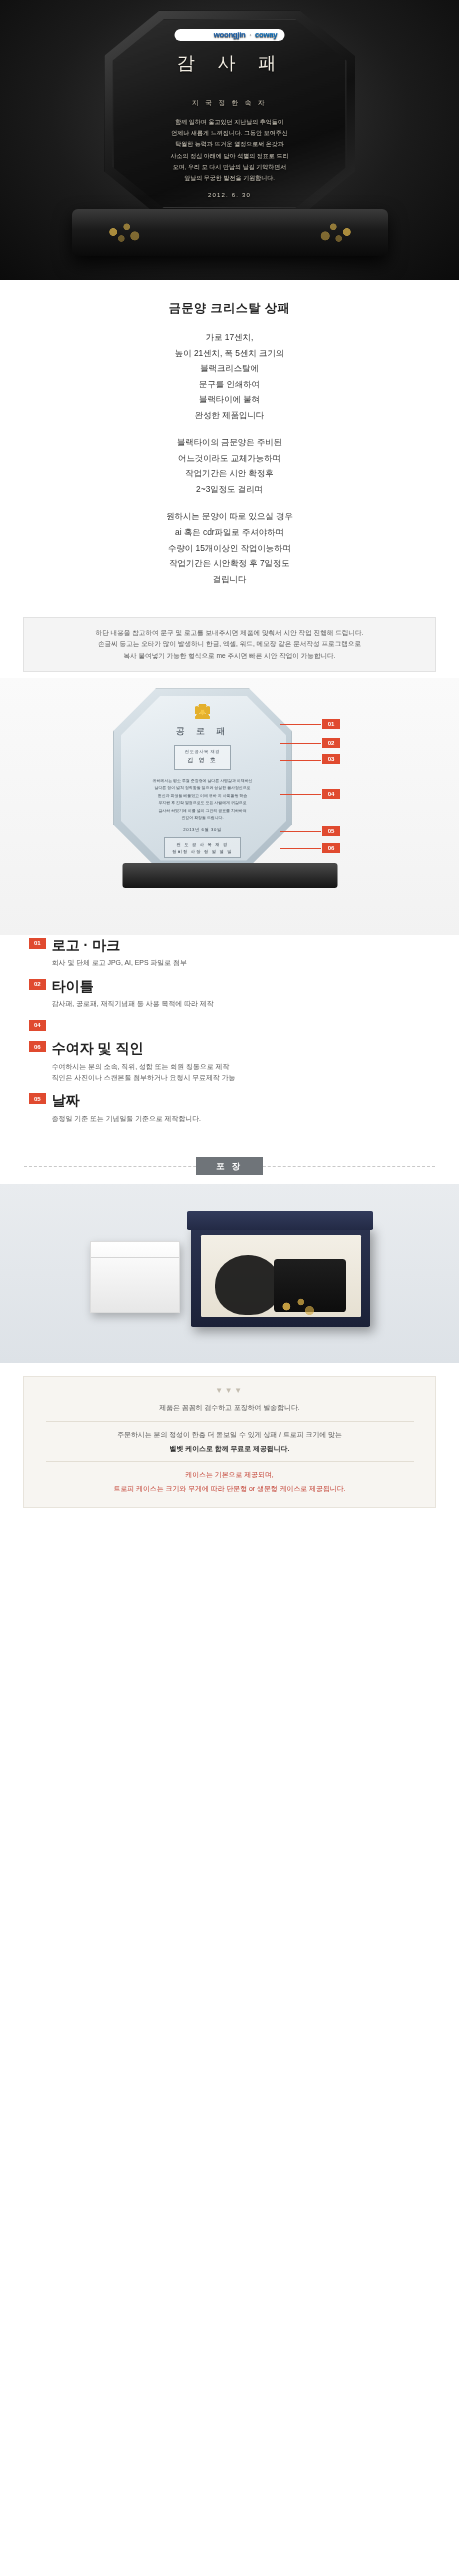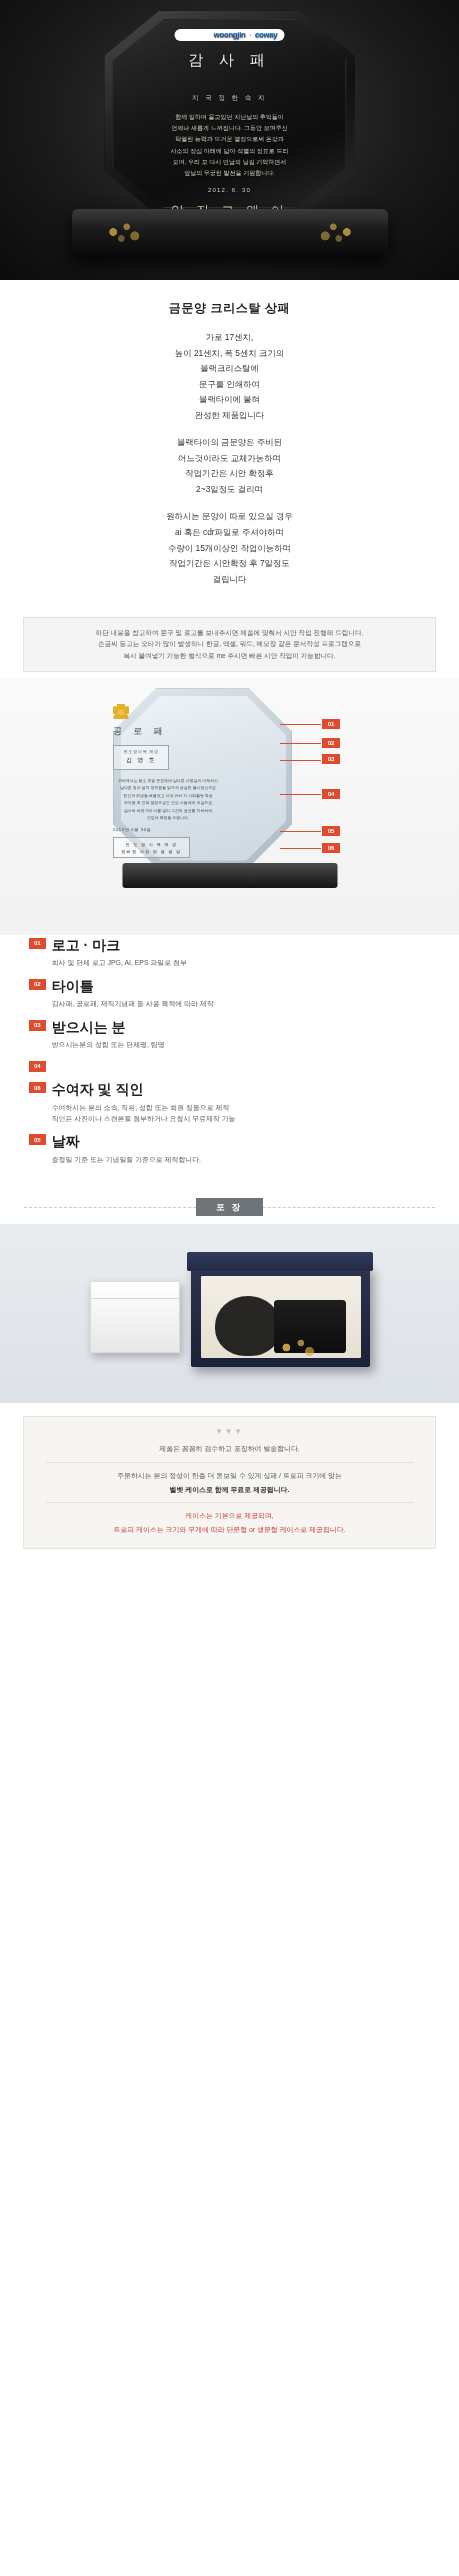--- a/index.html
+++ b/index.html
@@ -58,22 +58,22 @@
     background: #ffffff;
     border-radius: 7.2px;
     padding: 1.8px 7.2px;
     margin-bottom: 9.5px;
   }
   .brand-logo .b1 { color: #1a5fa8; font-weight: bold; font-size: 7.8px; letter-spacing: -0.3px; padding-left: 32px; }
   .brand-logo .dot { color: #aaa; font-size: 6.6px; }
   .brand-logo .b2 { color: #0d6cb6; font-weight: bold; font-size: 7.8px; letter-spacing: -0.3px; }
 
   .plaque-title {
-    font-family: Liberation Serif, serif;
-    font-size: 15px;
+    font-family: Liberation Mono, monospace;
+    font-size: 18px;
     letter-spacing: 6px;
     margin-bottom: 24px;
     color: #f2ede2;
   }
   .plaque-sub {
     font-size: 6.6px;
     letter-spacing: 2.4px;
     color: #cfc7b6;
     margin-bottom: 9.5px;
   }
@@ -208,21 +208,21 @@
     position: absolute;
     inset: 7.2px;
     clip-path: polygon(24% 0%, 76% 0%, 100% 24%, 100% 76%, 76% 100%, 24% 100%, 0% 76%, 0% 24%);
     background: linear-gradient(165deg,#eef3f6 0%, #dbe4ea 50%, #cdd8df 100%);
   }
   .cryst-content {
     position: absolute;
     inset: 0;
     display: flex;
     flex-direction: column;
-    align-items: flex-start;
+    align-items: center;
     padding-top: 15.5px;
     color: #2c3640;
   }
   .flower {
     width: 15.5px; height: 15.5px;
     background: radial-gradient(circle at 50% 50%, #f5c542 0 3px, transparent 3.6px);
     position: relative;
     margin-bottom: 6px;
   }
   .flower::before, .flower::after {
@@ -507,27 +507,20 @@
     </div>
 
     <div class="nl-item">
       <div class="nl-num">02</div>
       <div class="nl-text">
         <div class="t">타이틀</div>
         <div class="d" style="white-space:pre-line">감사패, 공로패, 재직기념패 등 사용 목적에 따라 제작</div>
       </div>
     </div>
 
-    <div class="nl-item">
-      <div class="nl-num">03</div>
-      <div class="nl-text">
-        <div class="t">받으시는 분</div>
-        <div class="d" style="white-space:pre-line">받으시는분의 성함 또는 단체명, 팀명</div>
-      </div>
-    </div>
 
     <div class="nl-item">
       <div class="nl-num">04</div>
     </div>
 
     <div class="nl-item">
       <div class="nl-num">06</div>
       <div class="nl-text">
         <div class="t">수여자 및 직인</div>
         <div class="d" style="white-space:pre-line">수여하시는 분의 소속, 직위, 성함 또는 회원 칭동으로 제작</div>

